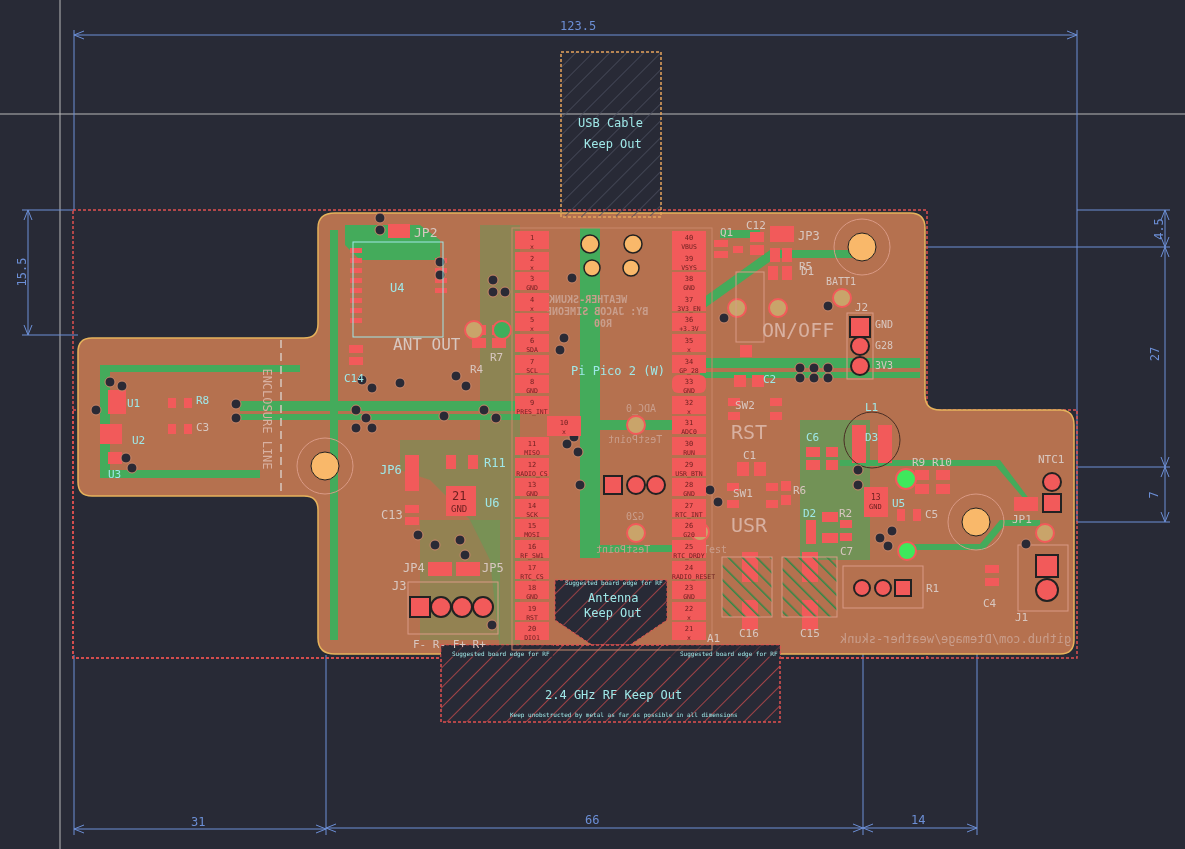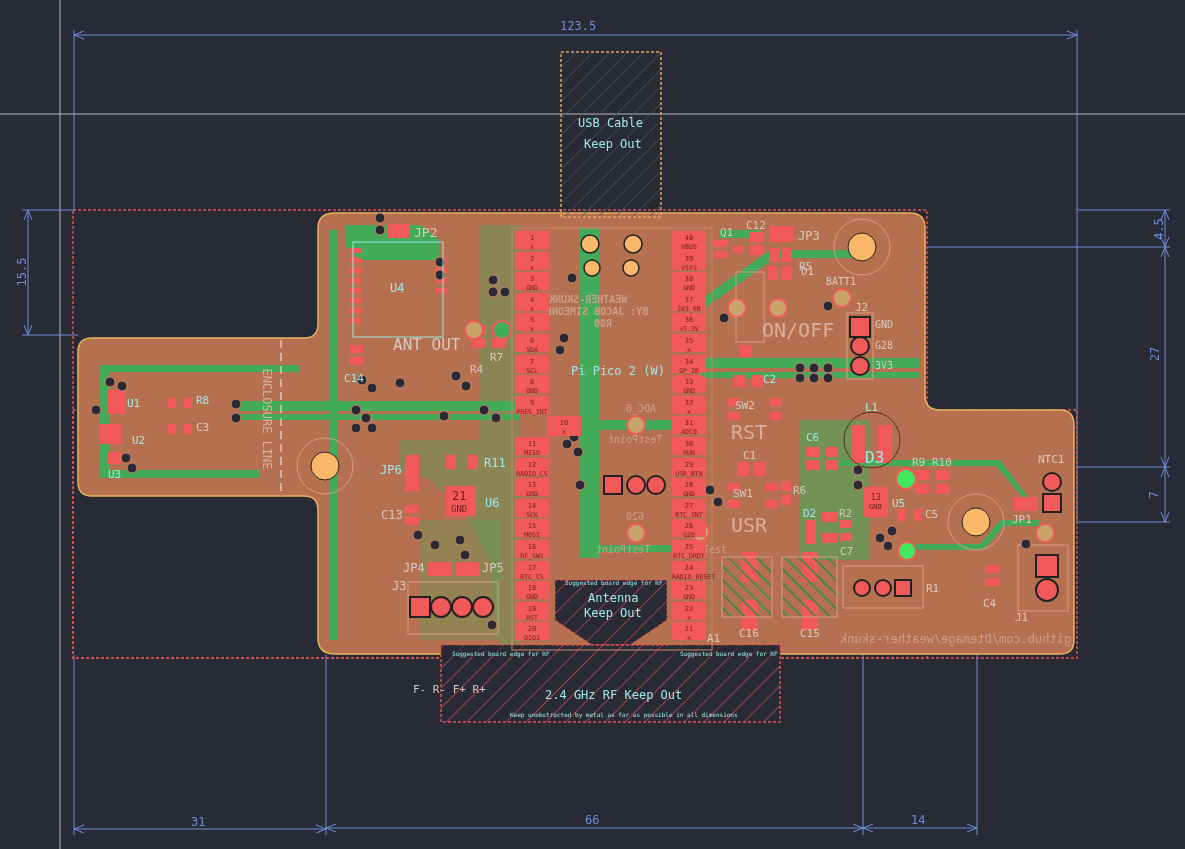--- a/index.html
+++ b/index.html
@@ -390,21 +390,21 @@
 <span class="lbl" style="left:546px;top:306px;font-size:10px;color:#c99e8c;font-weight:bold;transform:scaleX(-1);">BY: JACOB SIMEONE</span>
 <span class="lbl" style="left:594px;top:318px;font-size:10px;color:#c99e8c;font-weight:bold;transform:scaleX(-1);">R00</span>
 <span class="lbl" style="left:840px;top:632px;font-size:12px;color:#c99e8c;transform:scaleX(-1);">github.com/Dtemage/weather-skunk</span>
 <span class="lbl silk" style="left:762px;top:318px;font-size:20px;color:#d8b0a0;">ON/OFF</span>
 <span class="lbl silk" style="left:731px;top:420px;font-size:20px;color:#d8b0a0;">RST</span>
 <span class="lbl silk" style="left:731px;top:513px;font-size:20px;color:#d8b0a0;">USR</span>
 <span class="lbl silk" style="left:393px;top:335px;font-size:16px;">ANT OUT</span>
 <span class="lbl silk" style="left:875px;top:319px;font-size:10px;">GND</span>
 <span class="lbl silk" style="left:875px;top:340px;font-size:10px;">G28</span>
 <span class="lbl silk" style="left:875px;top:360px;font-size:10px;">3V3</span>
-<span class="lbl silk" style="left:413px;top:638px;font-size:11px;margin-top:45px;">F- R- F+ R+</span>
+<span class="lbl silk" style="left:413px;top:638px;font-size:11px;">F- R- F+ R+</span>
 <span class="lbl" style="left:452px;top:489px;font-size:12px;color:#6b1f1f;">21</span>
 <span class="lbl" style="left:451px;top:504px;font-size:9px;color:#6b1f1f;">GND</span>
 <span class="lbl" style="left:871px;top:493px;font-size:8px;color:#6b1f1f;">13</span>
 <span class="lbl" style="left:869px;top:503px;font-size:7px;color:#6b1f1f;">GND</span>
 <span class="lbl silk" style="left:626px;top:403px;font-size:10px;color:#c99e8c;transform:scaleX(-1);">ADC_0</span>
 <span class="lbl silk" style="left:608px;top:434px;font-size:10px;color:#c99e8c;transform:scaleX(-1);">TestPoint</span>
 <span class="lbl silk" style="left:626px;top:511px;font-size:10px;color:#c99e8c;transform:scaleX(-1);">G20</span>
 <span class="lbl silk" style="left:596px;top:544px;font-size:10px;color:#c99e8c;transform:scaleX(-1);">TestPoint</span>
 <span class="lbl silk" style="left:703px;top:544px;font-size:10px;color:#c99e8c;">Test</span>
 
@@ -431,21 +431,21 @@
 <span class="lbl silk" style="left:799px;top:248px;font-size:11px;margin-top:12px;">R5</span>
 <span class="lbl silk" style="left:801px;top:265px;font-size:11px;">D1</span>
 <span class="lbl silk" style="left:826px;top:276px;font-size:10px;">BATT1</span>
 <span class="lbl silk" style="left:855px;top:301px;font-size:11px;">J2</span>
 <span class="lbl cyan" style="left:763px;top:373px;font-size:11px;">C2</span>
 <span class="lbl silk" style="left:735px;top:399px;font-size:11px;">SW2</span>
 <span class="lbl silk" style="left:743px;top:449px;font-size:11px;">C1</span>
 <span class="lbl silk" style="left:733px;top:487px;font-size:11px;">SW1</span>
 <span class="lbl silk" style="left:793px;top:484px;font-size:11px;">R6</span>
 <span class="lbl cyan" style="left:806px;top:431px;font-size:11px;">C6</span>
-<span class="lbl cyan" style="left:825px;top:448px;font-size:16px;padding-left:40px;">D3</span>
+<span class="lbl cyan" style="left:825px;top:431px;font-size:11px;padding-left:40px;">D3</span>
 <span class="lbl cyan" style="left:865px;top:401px;font-size:11px;">L1</span>
 <span class="lbl silk" style="left:912px;top:456px;font-size:11px;">R9</span>
 <span class="lbl silk" style="left:932px;top:456px;font-size:11px;">R10</span>
 <span class="lbl cyan" style="left:892px;top:497px;font-size:11px;">U5</span>
 <span class="lbl silk" style="left:925px;top:508px;font-size:11px;">C5</span>
 <span class="lbl cyan" style="left:803px;top:507px;font-size:11px;">D2</span>
 <span class="lbl silk" style="left:839px;top:507px;font-size:11px;">R2</span>
 <span class="lbl silk" style="left:840px;top:545px;font-size:11px;">C7</span>
 <span class="lbl silk" style="left:926px;top:582px;font-size:11px;">R1</span>
 <span class="lbl silk" style="left:739px;top:627px;font-size:11px;">C16</span>

